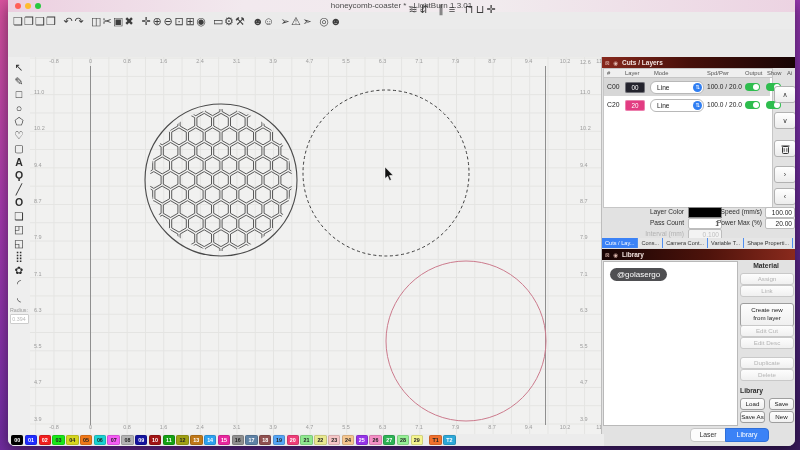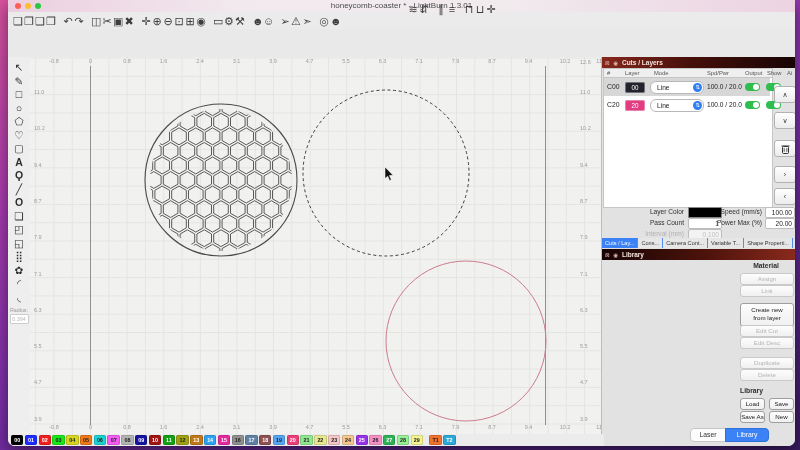--- a/index.html
+++ b/index.html
@@ -502,20 +502,23 @@
         <span class="ptab active">Cuts / Lay...</span>
         <span class="ptab">Cons...</span>
         <span class="ptab">Camera Cont...</span>
         <span class="ptab">Variable T...</span>
         <span class="ptab">Shape Properti...</span>
       </div>
 
     <div class="phead" id="lib-head">
       <span class="hicons">⊠ ◉</span><span>Library</span>
     </div>
+    <div id="lib-list">
+      <span id="badge">@golasergo</span>
+    </div>
     <span class="mat-lbl" style="top:205px">Material</span>
     <div class="mbtn" style="top:216px">Assign</div>
     <div class="mbtn" style="top:228px">Link</div>
     <div id="create-btn" style="top:246px">
       <div>Create new</div>
       <div>from layer</div>
     </div>
     <div class="mbtn" style="top:268px">Edit Cut</div>
     <div class="mbtn" style="top:280px">Edit Desc</div>
     <div class="mbtn" style="top:300px">Duplicate</div>

